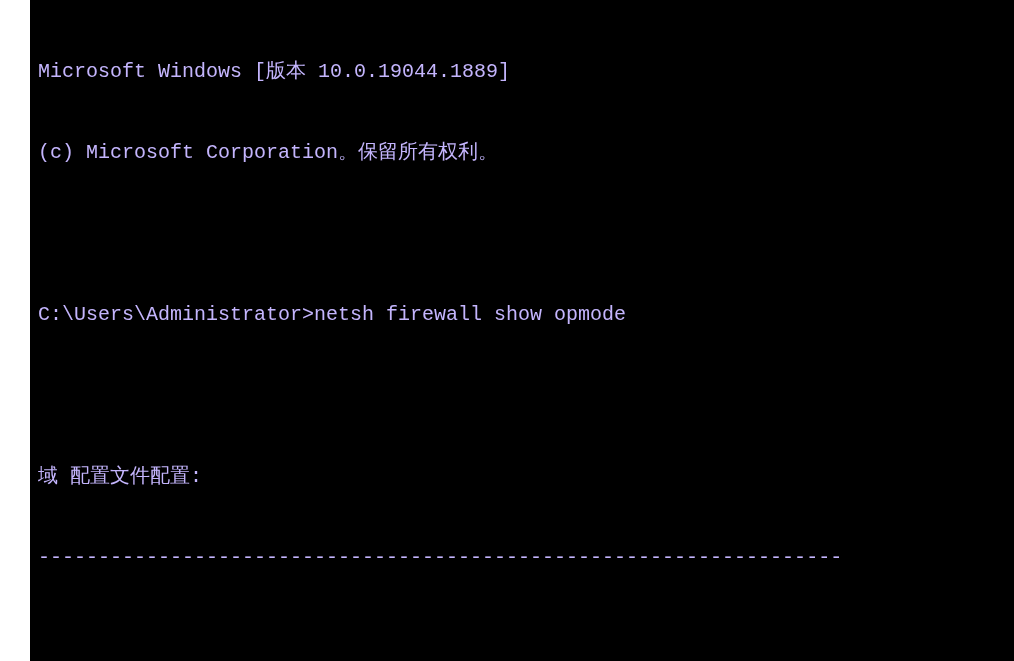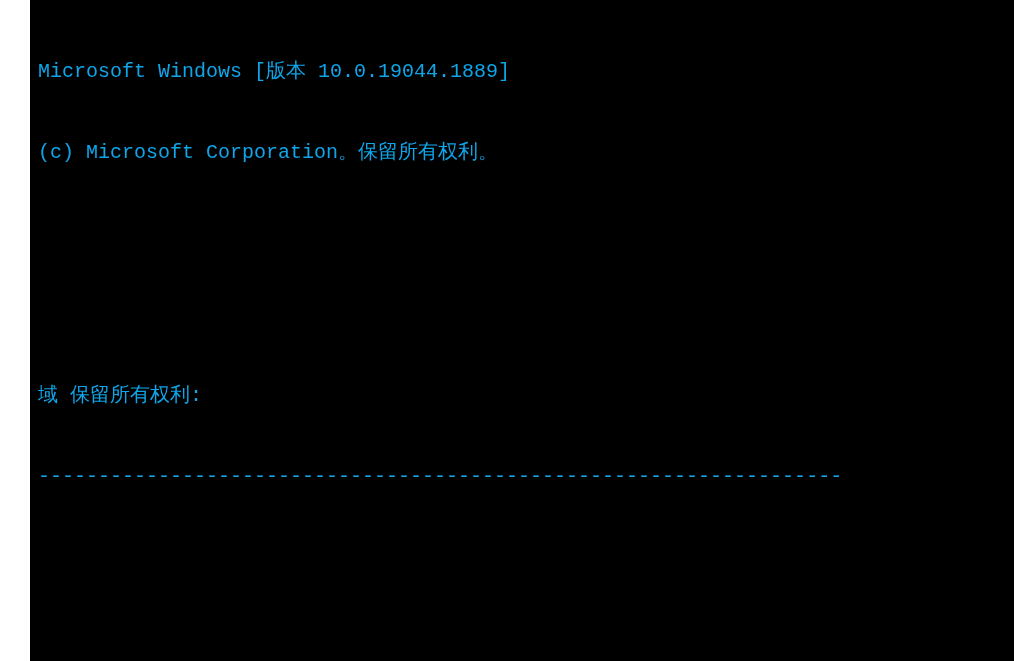--- a/index.html
+++ b/index.html
@@ -9,21 +9,21 @@
     }
     body {
       background: #ffffff;
       font-family: "NSimSun", "SimSun", "Consolas", "Courier New", monospace;
       width: 1014px;
       height: 661px;
       overflow: hidden;
     }
     .terminal {
       background: #000000;
-      color: #0ea5e9;
+      color: #c4b5fd;
       width: 984px;
       height: 661px;
       margin-left: 30px;
       padding: 4px 8px;
       font-size: 20px;
       line-height: 1.35;
       white-space: pre;
       position: relative;
     }
     .line {
@@ -33,22 +33,23 @@
       height: 1.35em;
     }
   </style>
 </head>
 <body>
 
 <div class="terminal">
   <div class="line">Microsoft Windows [版本 10.0.19044.1889]</div>
   <div class="line">(c) Microsoft Corporation。保留所有权利。</div>
   <div class="blank-line"></div>
+  <div class="line"><span>C:\Users\Administrator&gt;</span><span>netsh firewall show opmode</span></div>
   <div class="blank-line"></div>
-  <div class="line">域 保留所有权利:</div>
+  <div class="line">域 配置文件配置:</div>
   <div class="line">-------------------------------------------------------------------</div>
   
   
   
   
   
   
   
   
   

